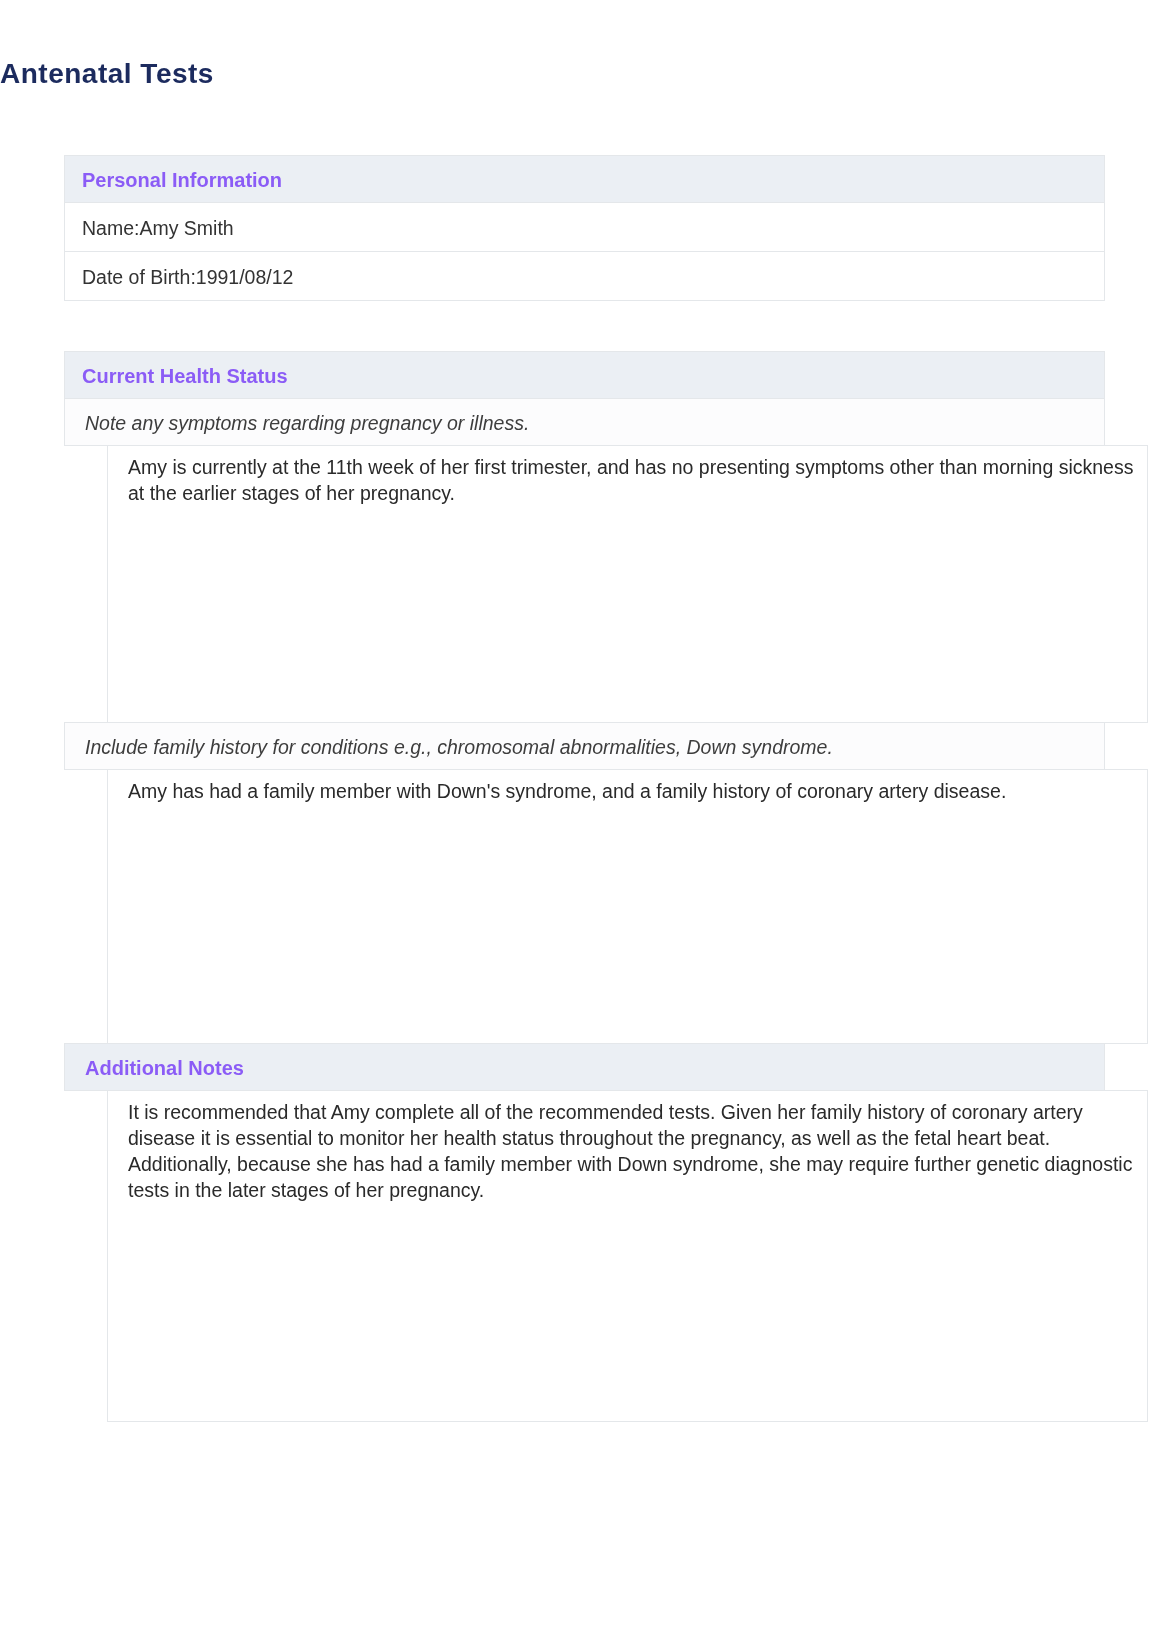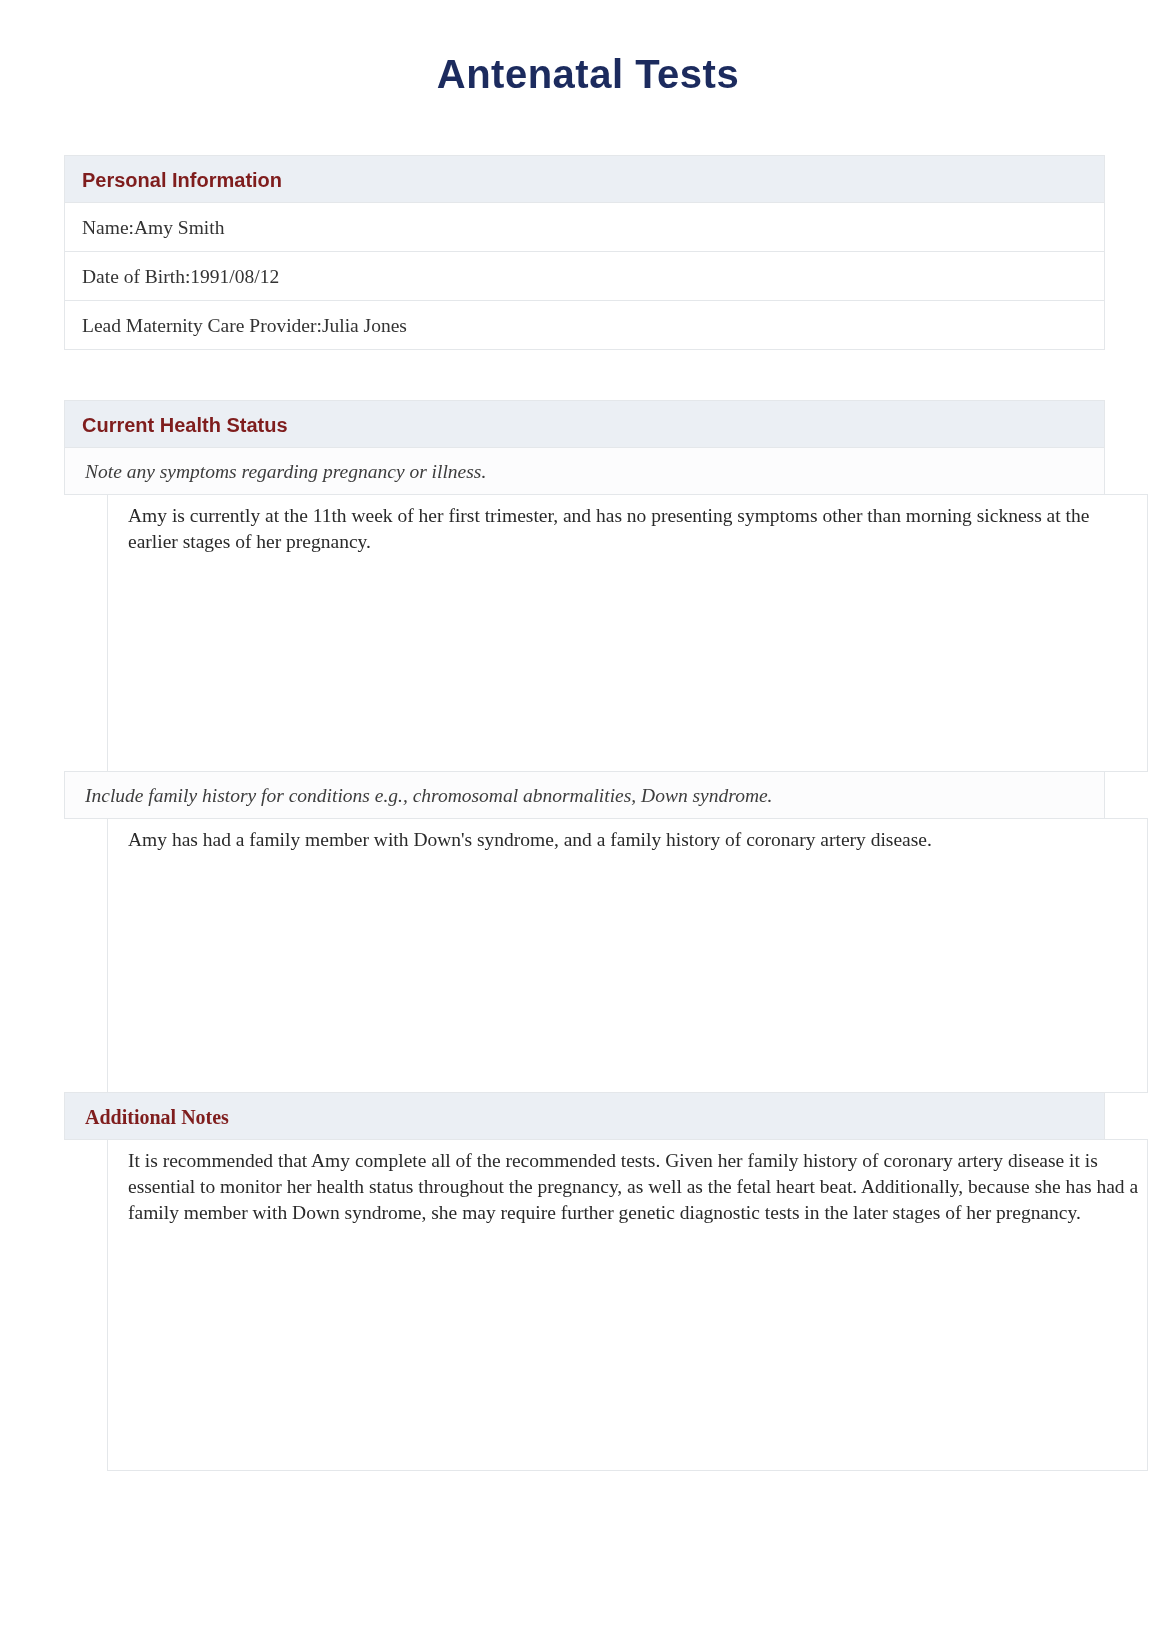--- a/index.html
+++ b/index.html
@@ -10,48 +10,47 @@
   }
   .page {
     position: relative;
     width: 1176px;
     height: 1630px;
     background: #ffffff;
     padding-top: 52px;
     overflow: hidden;
   }
   .doc-title {
-    text-align: center;
-    font-size: 40px;
+    font-size: 28px;
     line-height: 44px;
     font-weight: bold;
     color: #1c2b5e;
     letter-spacing: 0.5px;
   }
   .content {
     position: absolute;
     left: 64px;
     top: 155px;
     width: 1041px;
   }
   .section-table { width: 100%; }
   .cell {
     width: 100%;
     border: 1px solid #e4e7ea;
     background: #ffffff;
   }
-  .cell + .cell { margin-top: -1px; font-family: Liberation Serif, serif; }
+  .cell + .cell { margin-top: -1px; }
   .stack .cell + .cell { margin-top: -1px; padding-left: 20px; }
   .sec-header {
     background: #ebeff4;
     padding: 12px 17px;
     font-size: 20px;
     line-height: 24px;
     font-weight: bold;
-    color: #7f1d1d;
+    color: #8b5cf6;
     height: 48px;
   }
   .info-row {
     padding: 13px 17px;
     font-size: 19.5px;
     line-height: 24px;
     color: #333333;
     height: 50px;
   }
   .note-row {
@@ -86,23 +85,20 @@
 
     <div class="section-table personal-block">
       <div class="cell sec-header">Personal Information</div>
 
       <div class="cell info-row">
         <span>Name:</span><span>Amy Smith</span>
       </div>
       <div class="cell info-row">
         <span>Date of Birth:</span><span>1991/08/12</span>
       </div>
-      <div class="cell info-row">
-        <span>Lead Maternity Care Provider:</span><span>Julia Jones</span>
-      </div>
     </div>
 
     <div class="stack">
 
       <div class="cell sec-header">Current Health Status</div>
       <div class="cell note-row">Note any symptoms regarding pregnancy or illness.</div>
       <div class="cell body-cell body-chs">Amy is currently at the 11th week of her first trimester, and has no presenting symptoms other than morning sickness at the earlier stages of her pregnancy.</div>
 
       <div class="cell note-row">Include family history for conditions e.g., chromosomal abnormalities, Down syndrome.</div>
       <div class="cell body-cell body-pmh">Amy has had a family member with Down's syndrome, and a family history of coronary artery disease.</div>

